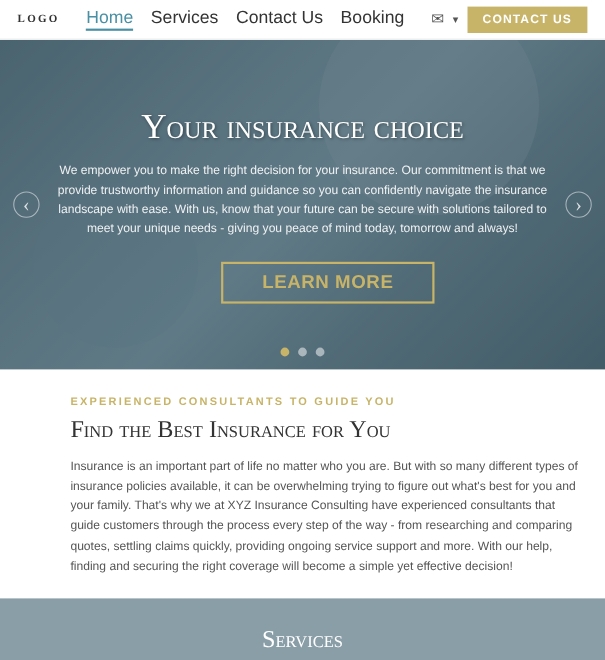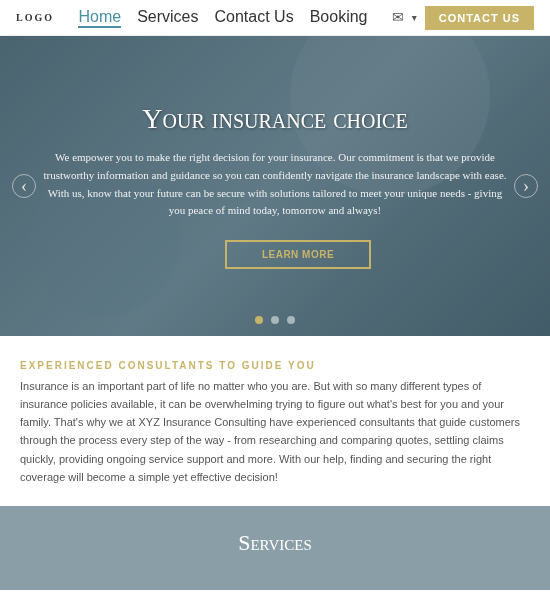--- a/index.html
+++ b/index.html
@@ -43,32 +43,32 @@
       background: rgba(180,200,210,0.3); top: -40px; right: 60px;
     }
     .hero-shape2 {
       position: absolute; width: 150px; height: 150px; border-radius: 50%;
       background: rgba(120,160,180,0.2); bottom: 20px; left: 30px;
     }
     .hero-content {
       position: relative; z-index: 2; text-align: center; color: #fff; padding: 0 40px;
     }
     .hero-title {
-      font-size: 28px; font-weight: normal; margin-bottom: 14px;
+      font-size: 32px; font-weight: normal; margin-bottom: 14px;
       font-family: Georgia, serif; text-shadow: 1px 1px 3px rgba(0,0,0,0.4);
     }
     .hero-title span { font-variant: small-caps; }
     .hero-desc {
       font-size: 11px; line-height: 1.6; color: rgba(255,255,255,0.9);
-      font-family: Liberation Serif, serif; margin-bottom: 20px;
+      font-family: Liberation Sans, sans-serif; margin-bottom: 20px;
     }
     .hero-buttons { display: flex; gap: 12px; justify-content: center; }
     .btn-learn {
       background: transparent; border: 2px solid #c8b469; color: #c8b469;
-      padding: 7px 35px; font-size: 10px; font-family: Arial, sans-serif;
+      padding: 7px 35px; font-size: 17px; font-family: Arial, sans-serif;
       font-weight: bold; cursor: pointer; letter-spacing: 0.5px; margin-left: 46px;
     }
     .btn-book {
       background: rgba(80,100,110,0.7); border: 2px solid rgba(255,255,255,0.6);
       color: #fff; padding: 7px 18px; font-size: 11px; font-family: Arial, sans-serif;
       font-weight: bold; cursor: pointer; letter-spacing: 0.5px;
     }
     .hero-arrow {
       position: absolute; top: 50%; transform: translateY(-50%);
       z-index: 3; color: rgba(255,255,255,0.8); font-size: 18px; cursor: pointer;
@@ -81,21 +81,21 @@
       position: absolute; bottom: 12px; left: 50%; transform: translateX(-50%);
       display: flex; gap: 8px; z-index: 3;
     }
     .hero-dot {
       width: 8px; height: 8px; border-radius: 50%;
       background: rgba(255,255,255,0.5); cursor: pointer;
     }
     .hero-dot.active { background: #c8b469; }
 
     
-    .main-content { padding: 24px 20px 20px; background: #fff; }
+    .main-content { padding: 24px 20px 20px; background: #fff; margin-left: 44px; }
     .section-tag {
       font-size: 10px; font-family: Arial, sans-serif; color: #c8b469;
       letter-spacing: 2px; font-weight: bold; margin-bottom: 6px; text-transform: uppercase;
     }
     .section-title {
       font-size: 22px; font-family: Georgia, serif; font-weight: normal;
       color: #333; margin-bottom: 12px;
     }
     .section-title span { font-variant: small-caps; }
     .section-body {
@@ -152,20 +152,23 @@
 
   <div class="hero-dots">
     <div class="hero-dot active"></div>
     <div class="hero-dot"></div>
     <div class="hero-dot"></div>
   </div>
 </div>
 
 <div class="main-content">
   <p class="section-tag">EXPERIENCED CONSULTANTS TO GUIDE YOU</p>
+  <h2 class="section-title">
+    <span>Find the Best Insurance for You</span>
+  </h2>
   <p class="section-body">Insurance is an important part of life no matter who you are. But with so many different types of insurance policies available, it can be overwhelming trying to figure out what's best for you and your family. That's why we at XYZ Insurance Consulting have experienced consultants that guide customers through the process every step of the way - from researching and comparing quotes, settling claims quickly, providing ongoing service support and more. With our help, finding and securing the right coverage will become a simple yet effective decision!</p>
 </div>
 
 <div class="services-section">
   <h2 class="services-title">
     <span>Services</span>
   </h2>
 
 </div>
 

